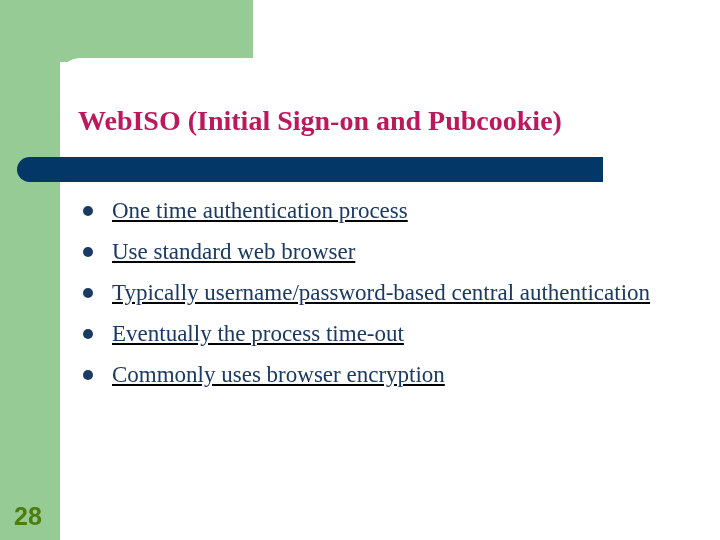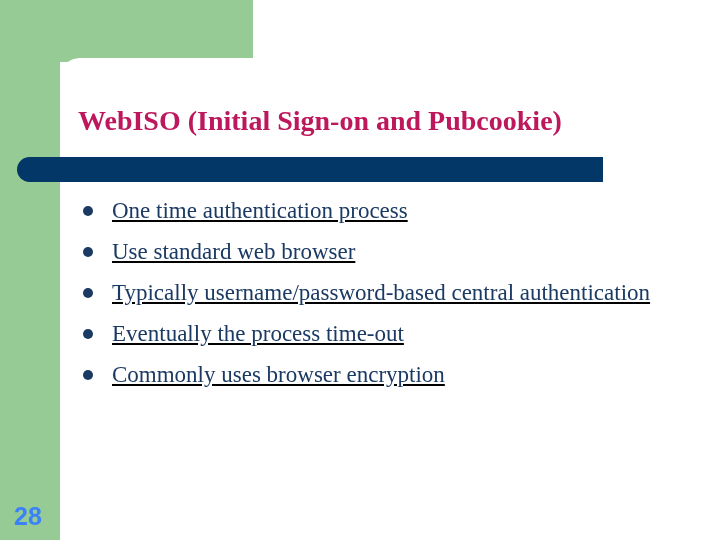--- a/index.html
+++ b/index.html
@@ -101,21 +101,21 @@
   }
   .bullet-row .txt {
     display: block;
   }
 
   
   .page-num {
     position: absolute;
     left: 14px;
     top: 502px;
-    color: #3b82f6;
+    color: #4d7c0f;
     font-family: "Liberation Sans", "DejaVu Sans", sans-serif;
     font-size: 25px;
     font-weight: bold;
     letter-spacing: 0px;
   }
 </style>
 </head>
 <body>
 
 <div id="slide">

